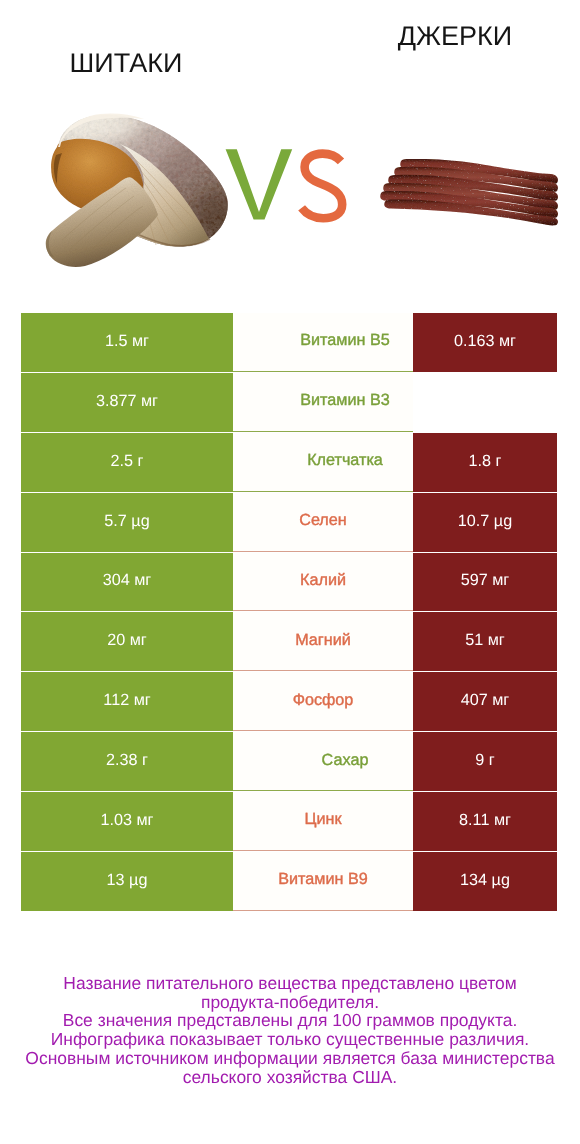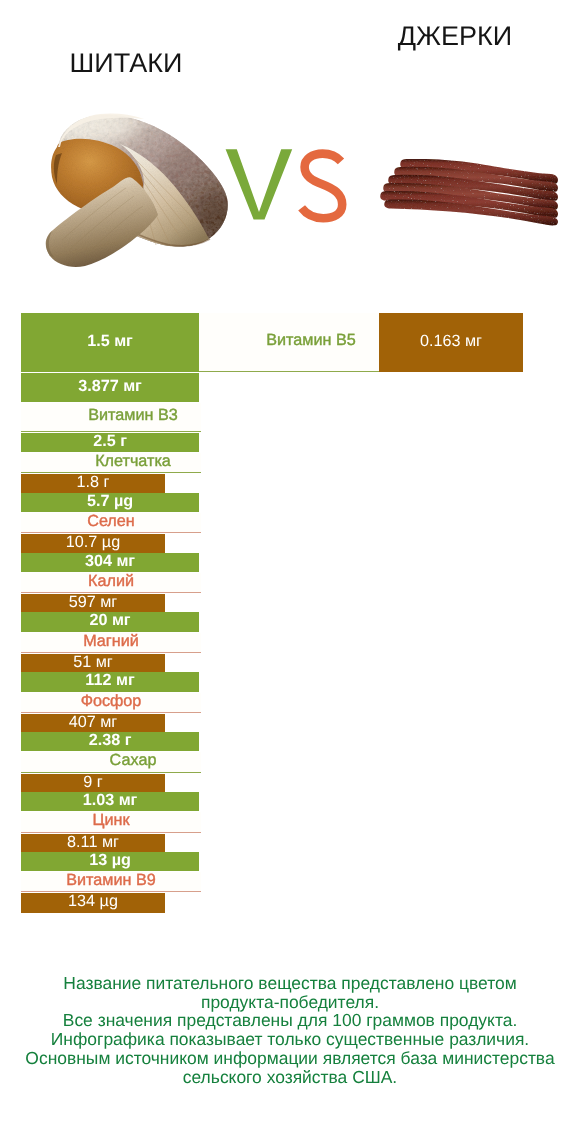--- a/index.html
+++ b/index.html
@@ -14,34 +14,34 @@
   .hdr-title.left{left:0;width:252px;margin-top:27px;}
   .hdr-title.right{left:328px;width:254px;}
 
   
   .hero{position:absolute;left:0;top:0;width:580px;height:300px;}
   .hero svg{position:absolute;left:0;top:0;}
 
   
   .tbl{position:absolute;left:21px;top:312px;width:537px;}
   .row{position:relative;height:59.9px;display:flex;}
-  .row+.row{margin-top:0px;flex-direction:column;}
+  .row+.row{margin-top:0px;}
   .cell{height:58.9px;margin-top:1px;display:flex;align-items:center;justify-content:center;
         font-family:"Liberation Sans",sans-serif;font-size:16.2px;letter-spacing:0px;line-height:1;padding-bottom:3px;}
-  .cell.l{width:178px;background:#81a733;color:#fff;font-weight:bold;}
+  .cell.l{width:212px;background:#81a733;color:#fff;}
   .cell.m{width:180px;background:#fffefb;font-size:16.2px;font-weight:normal;letter-spacing:0px;
           border-bottom:1px solid #8faa4b;}
   .m.win-l{color:#7aa03a;padding-left:44px;-webkit-text-stroke:0.4px #7aa03a;}
   .m.win-r{color:#dd6c4b;-webkit-text-stroke:0.4px #dd6c4b;}
-  .cell.r{width:144px;background:#a16207;color:#fff;}
+  .cell.r{width:144px;background:#7f1d1d;color:#fff;}
   .row.rr .cell.m{border-bottom-color:#d79f8c;text-align:center;}
 
   
   .foot{position:absolute;left:0;top:974px;width:580px;text-align:center;
-        font-size:17.45px;line-height:18.72px;color:#15803d;}
+        font-size:17.45px;line-height:18.72px;color:#a21caf;}
 </style>
 </head>
 <body>
 
 <div class="page">
 
   <div class="hdr">
     <div class="hdr-title left">ШИТАКИ</div>
     <div class="hdr-title right">ДЖЕРКИ</div>
   </div>

